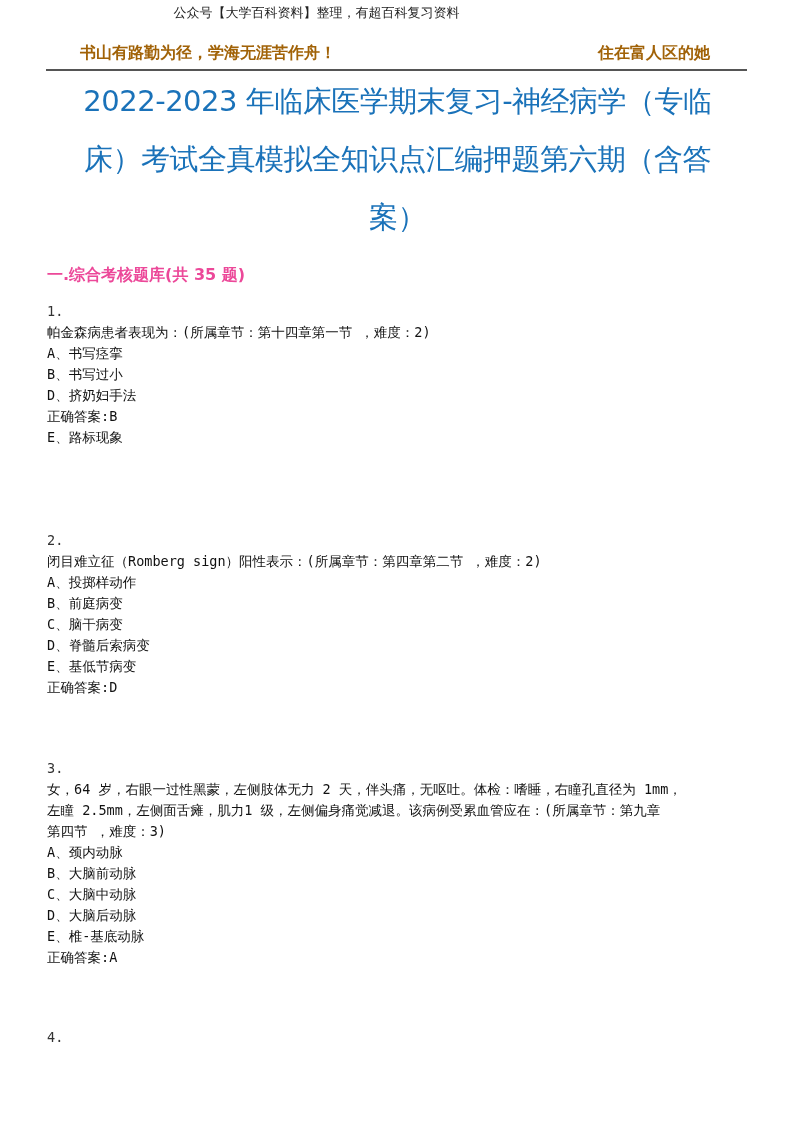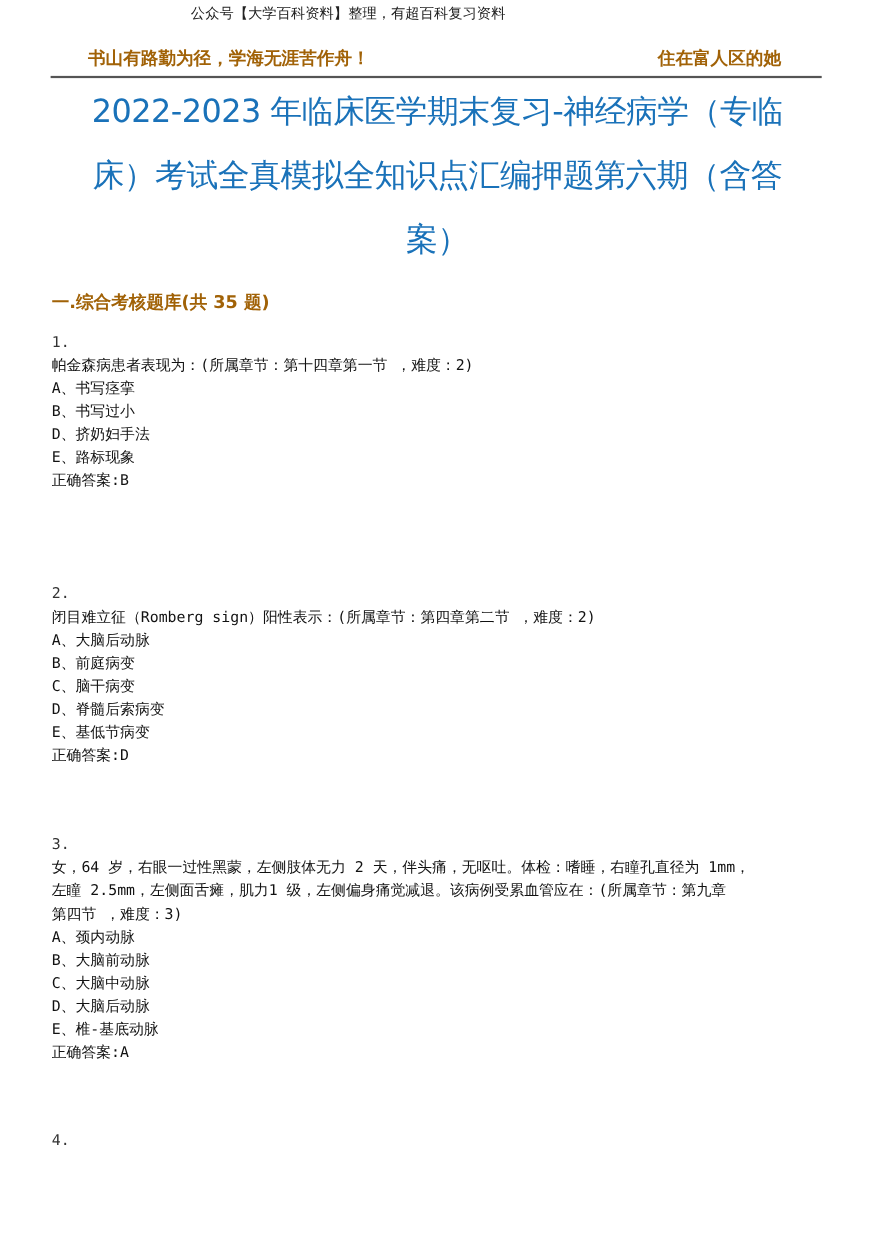--- a/index.html
+++ b/index.html
@@ -75,21 +75,21 @@
       white-space: nowrap;
     }
     .section-heading {
       position: absolute;
       top: 264px;
       left: 47px;
       font-family: "DejaVu Sans", sans-serif;
       font-weight: bold;
       font-size: 16px;
       line-height: 22px;
-      color: #a16207;
+      color: #ec4899;
       text-align: right;
     }
     .question {
       position: absolute;
       left: 47px;
       width: 705px;
       font-family: "DejaVu Sans Mono", monospace;
       font-size: 13.5px;
       line-height: 21px;
       color: #111111;
@@ -125,28 +125,28 @@
 </h1>
 
 <div class="section-heading">一.综合考核题库(共 35 题)</div>
 
 <div class="question" id="q1">
   <span class="q-line q-number">1.</span>
   <span class="q-line">帕金森病患者表现为：(所属章节：第十四章第一节 ，难度：2)</span>
   <span class="q-line">A、书写痉挛</span>
   <span class="q-line">B、书写过小</span>
   <span class="q-line">D、挤奶妇手法</span>
+  <span class="q-line">正确答案:B</span>
   <span class="q-line">E、路标现象</span>
-  <span class="q-line">正确答案:B</span>
 </div>
 
 <div class="question" id="q2">
   <span class="q-line q-number">2.</span>
   <span class="q-line">闭目难立征（Romberg sign）阳性表示：(所属章节：第四章第二节 ，难度：2)</span>
-  <span class="q-line">A、大脑后动脉</span>
+  <span class="q-line">A、投掷样动作</span>
   <span class="q-line">B、前庭病变</span>
   <span class="q-line">C、脑干病变</span>
   <span class="q-line">D、脊髓后索病变</span>
   <span class="q-line">E、基低节病变</span>
   <span class="q-line">正确答案:D</span>
 </div>
 
 <div class="question" id="q3">
   <span class="q-line q-number">3.</span>
   <span class="q-line">女，64 岁，右眼一过性黑蒙，左侧肢体无力 2 天，伴头痛，无呕吐。体检：嗜睡，右瞳孔直径为 1mm，</span>

